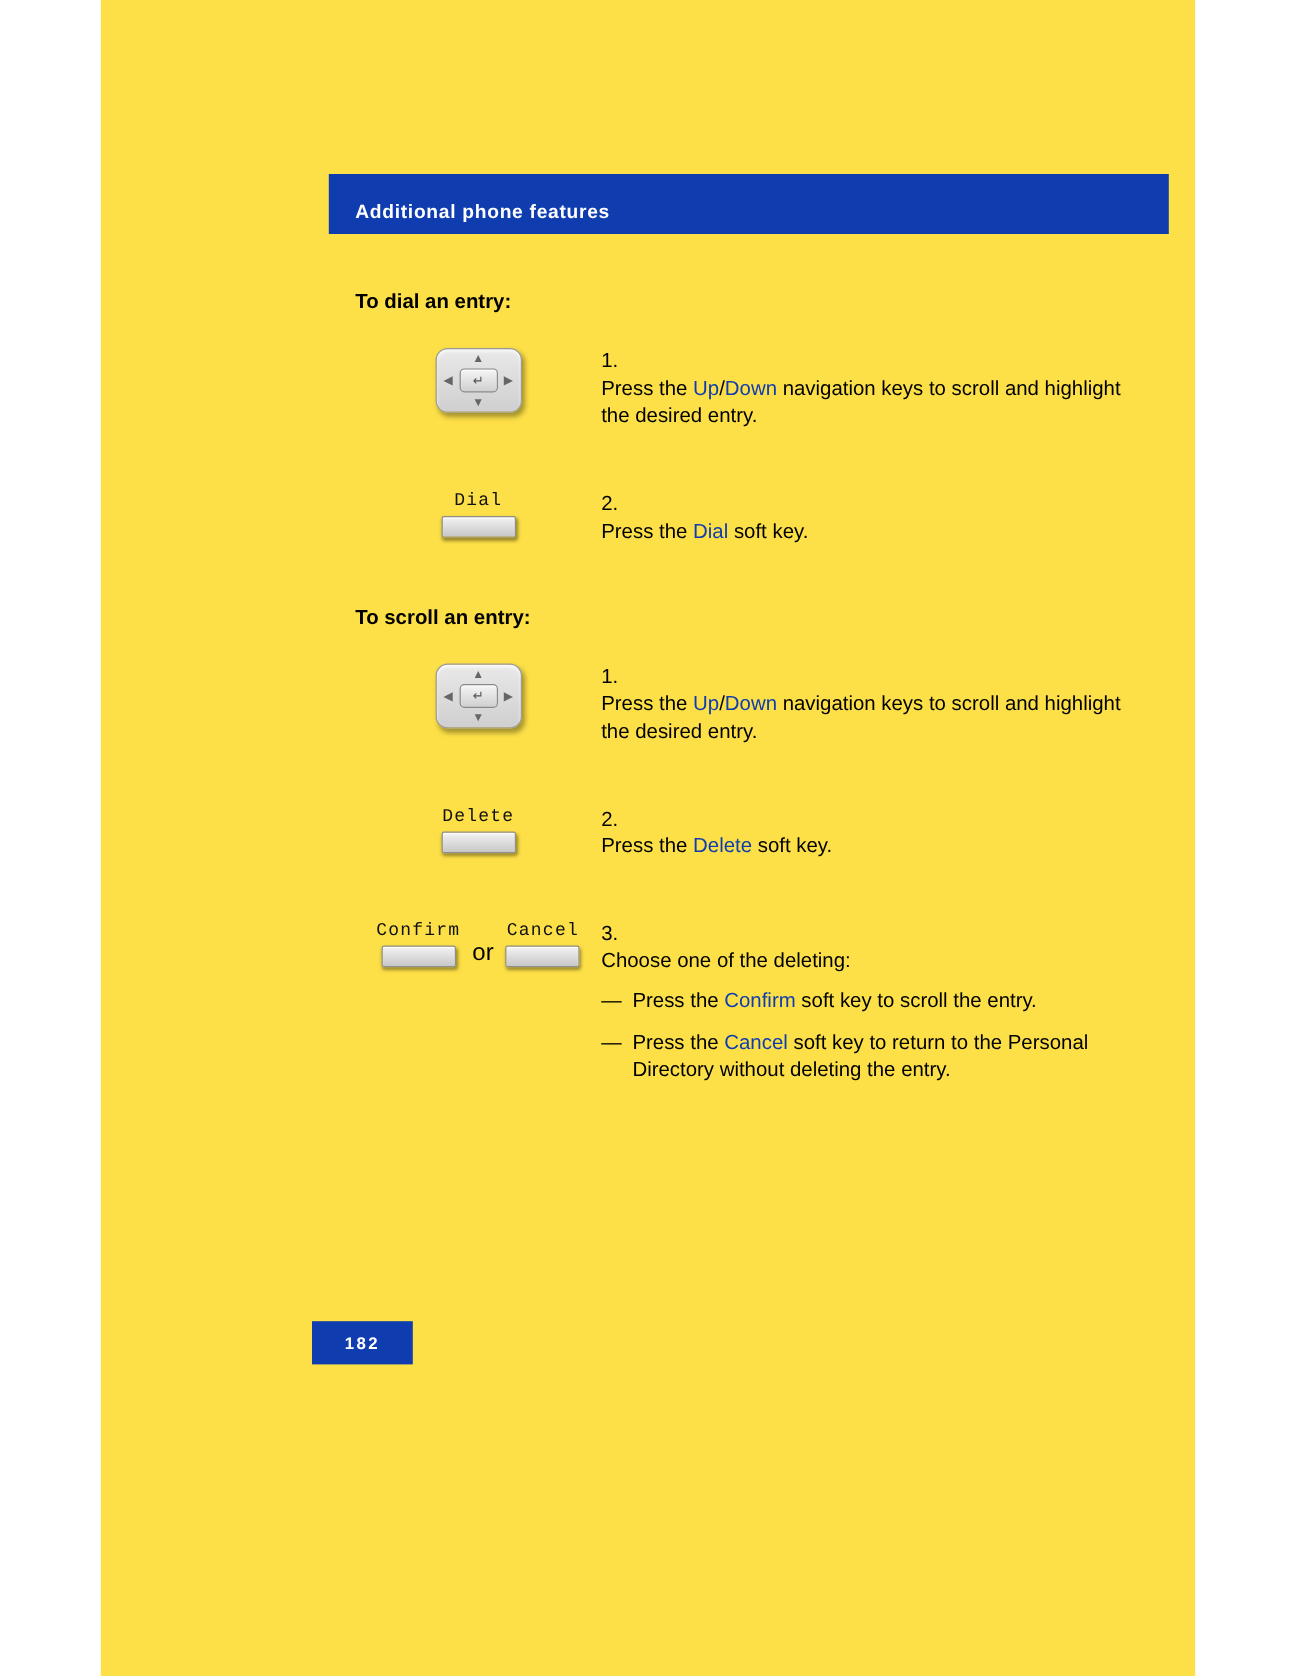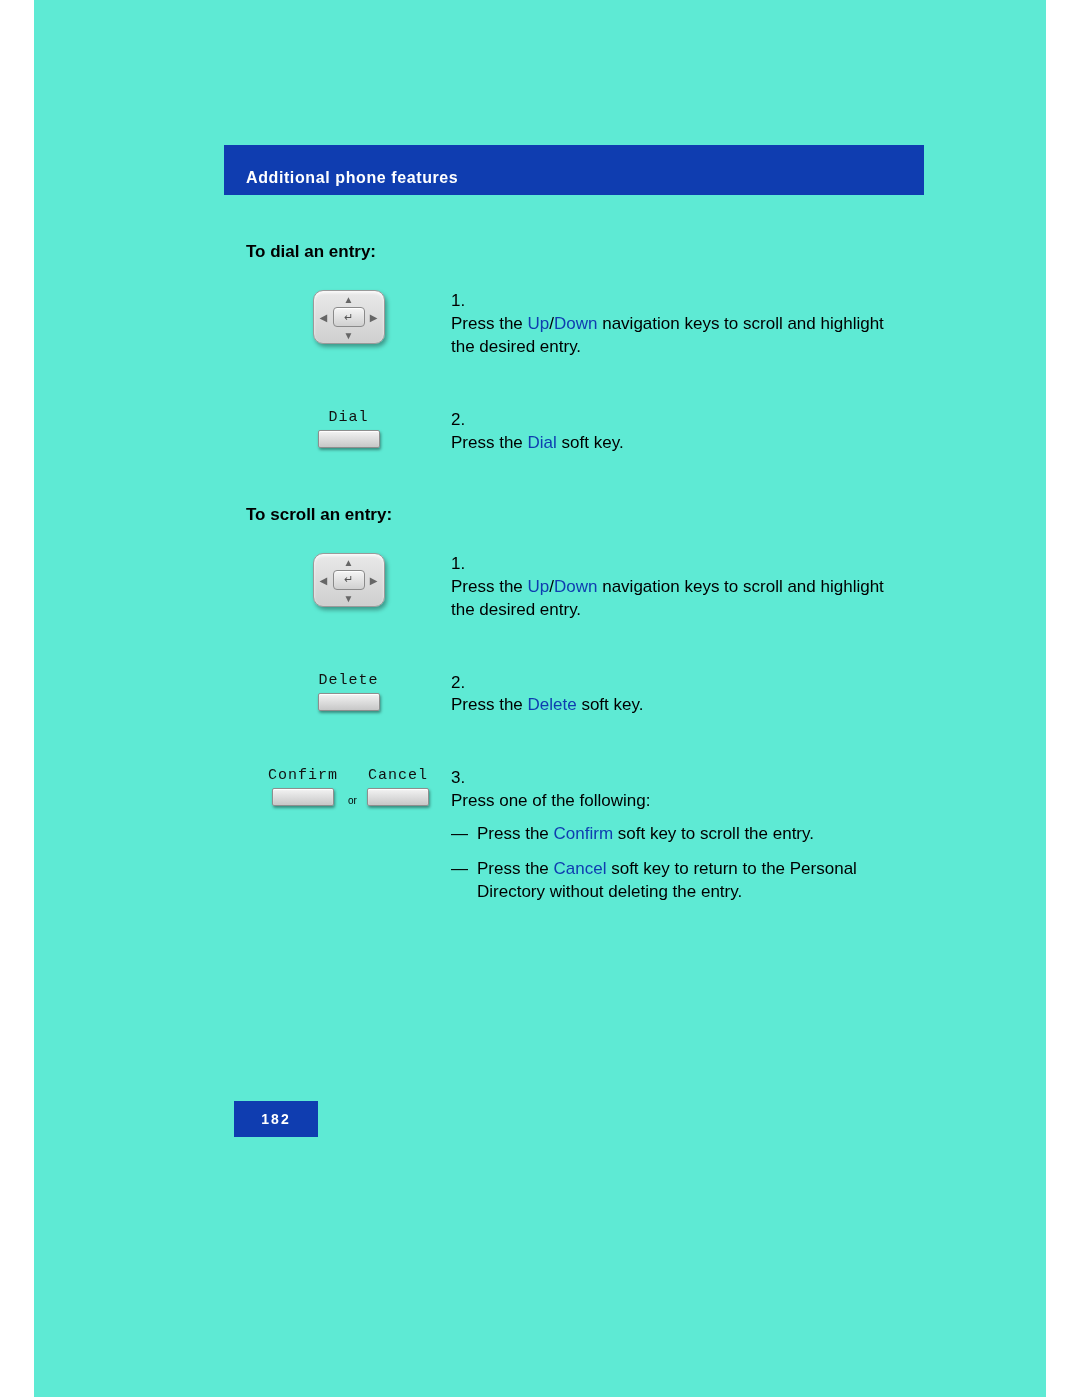--- a/index.html
+++ b/index.html
@@ -3,24 +3,24 @@
 <meta charset="utf-8">
 <style>
   html, body {
     margin: 0;
     padding: 0;
     background: #ffffff;
     font-family: Arial, Helvetica, sans-serif;
     color: #000;
   }
   .page {
-    width: 1012px;
+    width: 912px;
     height: 1397px;
     position: relative;
-    background: #5eead4;
+    background: #fde047;
     margin: 0 auto;
   }
   .header-bar {
     position: absolute;
     left: 190px;
     top: 145px;
     width: 700px;
     height: 50px;
     background: #0f3db0;
     display: flex;
@@ -129,38 +129,38 @@
     background: linear-gradient(#f3f3f3,#c7c7c7);
     border: 1px solid #8e8e8e;
     box-shadow: 1px 2px 3px rgba(0,0,0,.4), inset 0 1px 1px #fff;
   }
   .softkey-pair {
     display: flex;
     align-items: flex-end;
     gap: 10px;
   }
   .or-text {
-    font-size: 10px;
+    font-size: 20px;
     padding-bottom: 0px;
   }
 
   .sub-list {
     margin-top: 10px;
   }
   .sub-item {
     display: flex;
     margin-bottom: 12px;
   }
   .dash {
     width: 26px;
     flex: 0 0 26px;
   }
   .page-num-box {
     position: absolute;
-    left: 200px;
+    left: 176px;
     bottom: 260px;
     width: 84px;
     height: 36px;
     background: #0f3db0;
     color: #fff;
     font-weight: bold;
     font-size: 14px;
     letter-spacing: 2px;
     display: flex;
     align-items: center;
@@ -258,21 +258,21 @@
           <span class="or-text">or</span>
           <div class="softkey-wrap">
             <div class="softkey-label">Cancel</div>
             <div class="softkey"></div>
           </div>
         </div>
       </div>
       <div class="text-col">
         <span class="num">3.</span>
         <span class="txt">
-          <span>Press one of the following:</span>
+          <span>Choose one of the deleting:</span>
           <div class="sub-list">
             <div class="sub-item">
               <span class="dash">—</span>
               <span>
                 <span>Press the </span><span class="hl">Confirm</span><span> soft key to scroll the entry.</span>
               </span>
             </div>
             <div class="sub-item">
               <span class="dash">—</span>
               <span>

